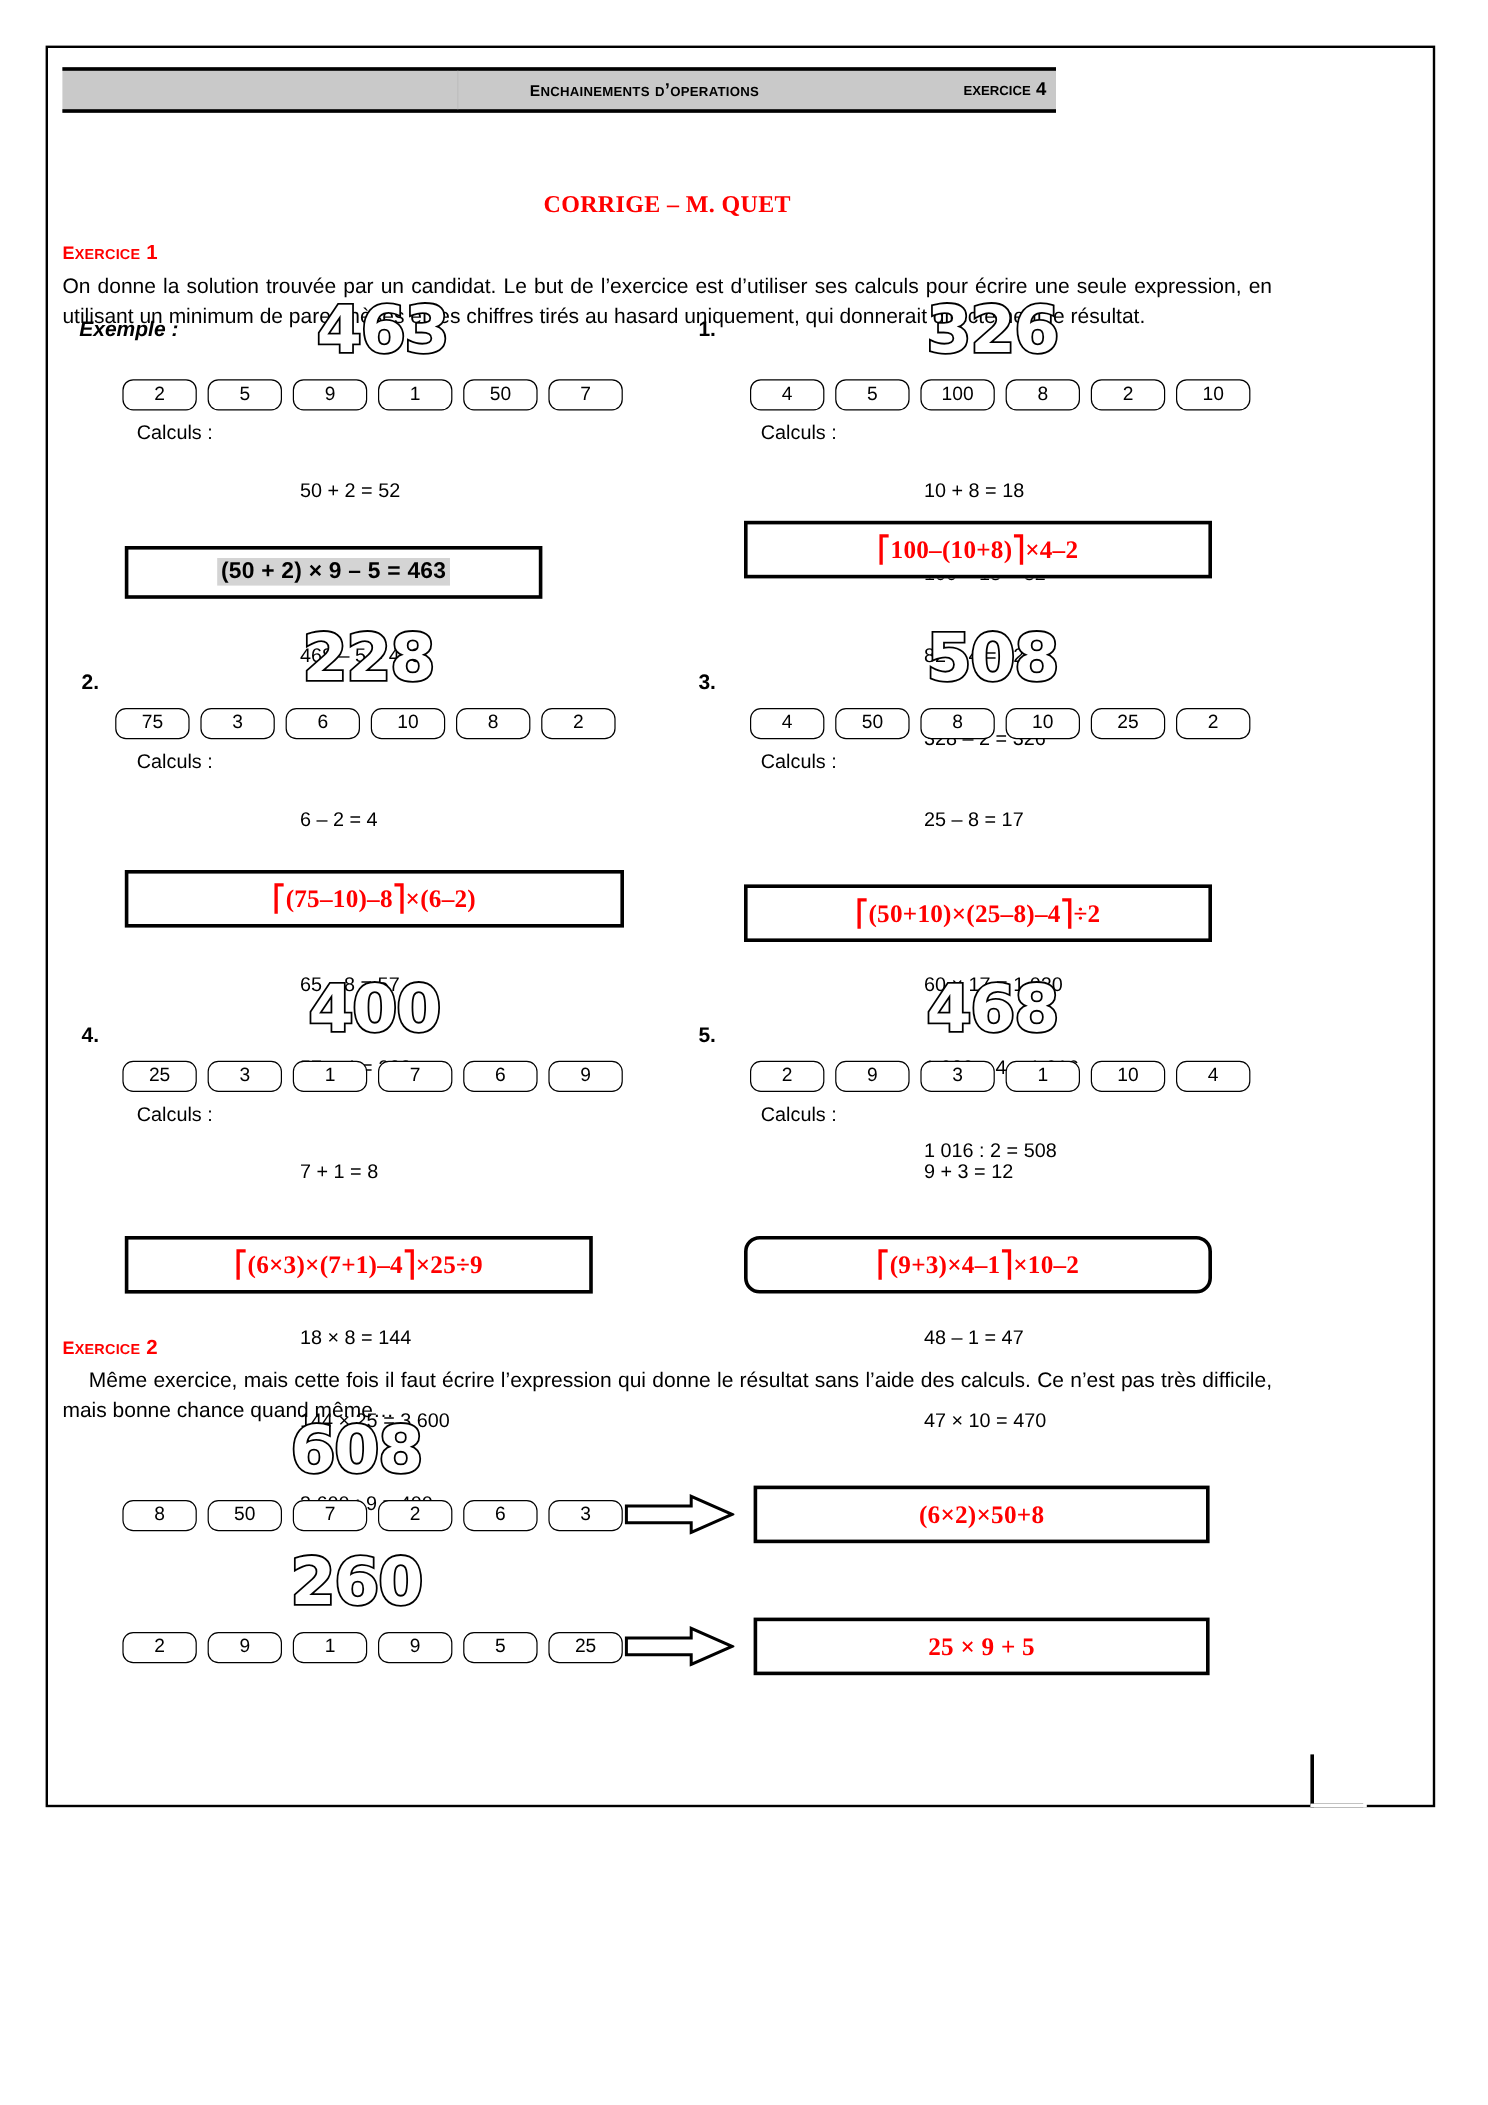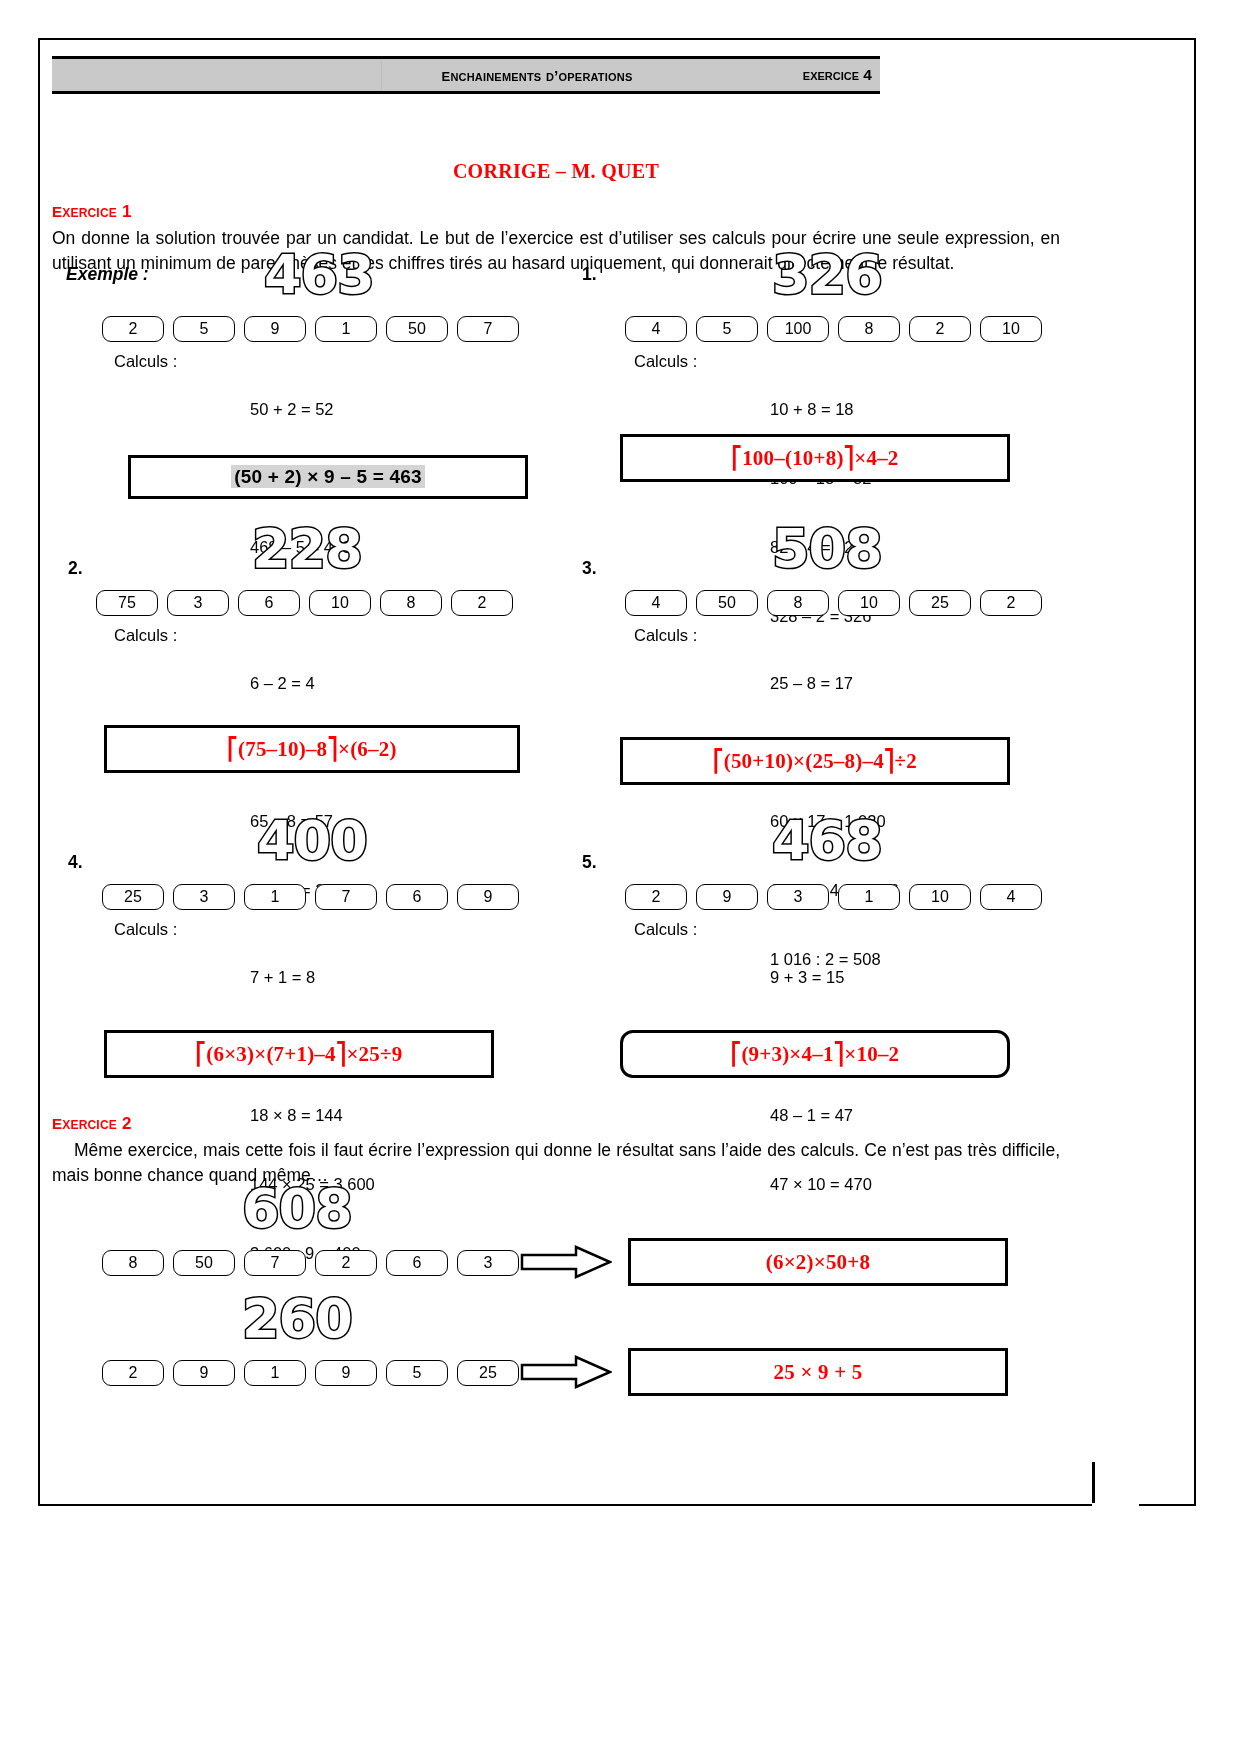--- a/index.html
+++ b/index.html
@@ -203,21 +203,21 @@
         <div class="chip">1</div>
         <div class="chip">50</div>
         <div class="chip">7</div>
       </div>
       <div class="calculs-label" style="left:62px;top:110px;">Calculs :</div>
       <div class="calculs" style="left:198px;top:110px;">
         <div>50 + 2 = 52</div>
         <div>52 × 9 = 468</div>
         <div>468 – 5 = 463</div>
       </div>
-      <div class="ansbox" style="left:52px;top:213px;width:400px;height:44px;margin-left:24px;">
+      <div class="ansbox" style="left:52px;top:213px;width:348px;height:44px;">
         <span class="formula black"><span class="hl">(50 + 2) × 9 – 5 = 463</span></span>
       </div>
     </div>
 
     <div class="prob" style="left:520px;top:0;width:500px;height:270px;">
       <div class="prob-label" style="left:10px;top:22px;">1.</div>
       <div class="target" style="left:200px;top:6px;">326</div>
       <div class="chips" style="left:53px;top:74px;">
         <div class="chip">4</div>
         <div class="chip">5</div>
@@ -315,21 +315,21 @@
       <div class="chips" style="left:53px;top:72px;">
         <div class="chip">2</div>
         <div class="chip">9</div>
         <div class="chip">3</div>
         <div class="chip">1</div>
         <div class="chip">10</div>
         <div class="chip">4</div>
       </div>
       <div class="calculs-label" style="left:62px;top:108px;">Calculs :</div>
       <div class="calculs" style="left:198px;top:108px;">
-        <div>9 + 3 = 15</div>
+        <div>9 + 3 = 12</div>
         <div>12 × 4 = 48</div>
         <div>48 – 1 = 47</div>
         <div>47 × 10 = 470</div>
         <div>470 – 2 = 468</div>
       </div>
       <div class="ansbox" style="left:48px;top:218px;width:390px;height:48px;border-radius:13px;">
         <span class="formula">⎡(9+3)×4–1⎤×10–2</span>
       </div>
     </div>
 

